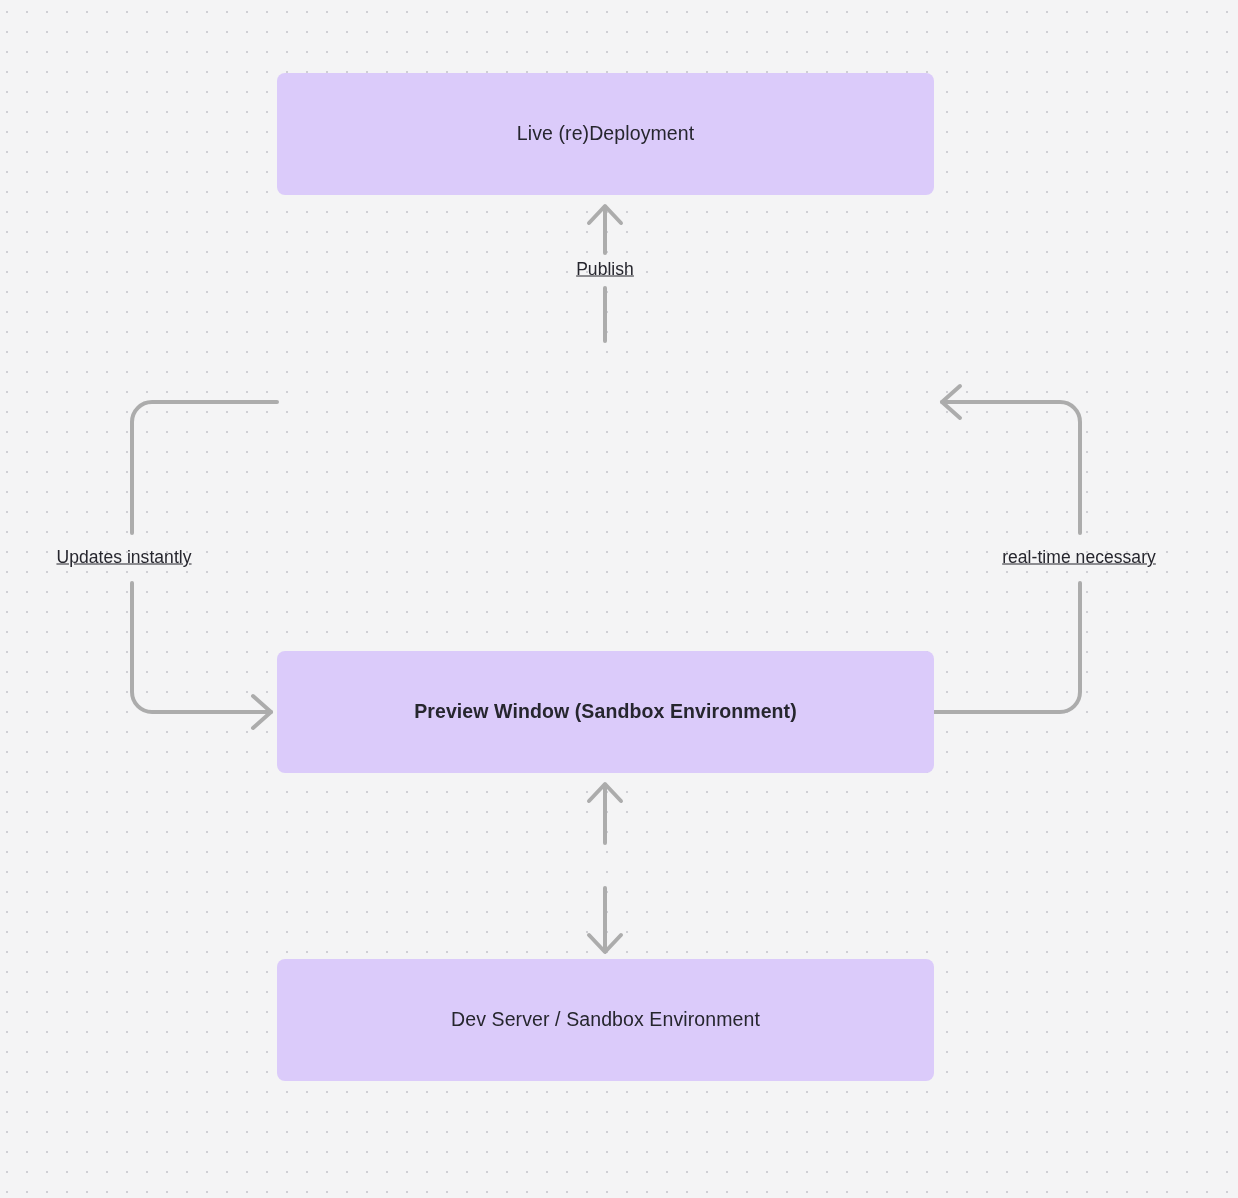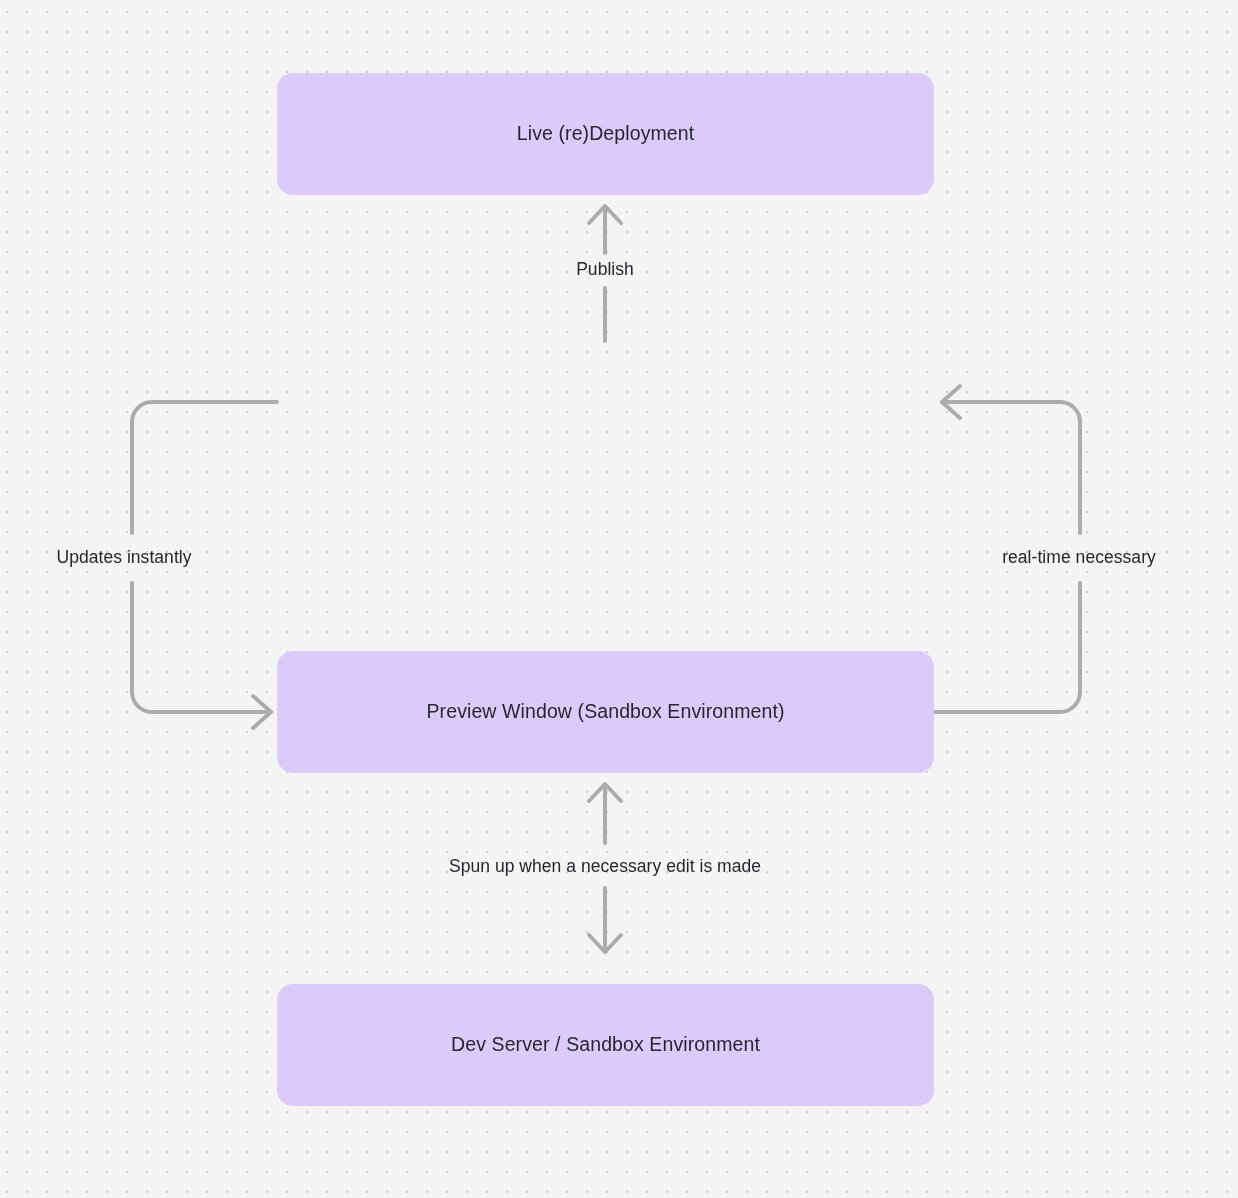--- a/index.html
+++ b/index.html
@@ -26,40 +26,41 @@
     left: 0;
     top: 0;
     width: 1238px;
     height: 1198px;
     pointer-events: none;
   }
   .node {
     position: absolute;
     box-sizing: border-box;
     background: #dbcbfa;
-    border-radius: 16px;
+    border-radius: 8px;
     display: flex;
     align-items: center;
     justify-content: center;
     color: #26262e;
     font-size: 19.5px;
     line-height: 1.3;
     letter-spacing: 0.1px;
     text-align: right;
     padding: 6px 14px;
   }
   .edge-label {
     position: absolute;
     color: #26262e;
     font-size: 17.5px;
     line-height: 1.2;
     letter-spacing: 0.05px;
     white-space: nowrap;
     transform: translate(-50%, -50%);
     padding: 1px 5px;
+    text-decoration: underline;
   }
 </style>
 </head>
 <body>
 
 <div id="canvas">
 
   <svg id="edge-layer" viewBox="0 0 1238 1198" width="1238" height="1198" xmlns="http://www.w3.org/2000/svg">
 
     <g fill="none" stroke="#acacac" stroke-width="4" stroke-linecap="round" stroke-linejoin="round">
@@ -87,29 +88,28 @@
       <path d="M 589 935 L 605 952 L 621 935"></path>
     </g>
 
   </svg>
 
   <div class="node" style="left:277px; top:73px; width:657px; height:122px;">
     <span>Live (re)Deployment</span>
   </div>
 
 
-  <div class="node" style="left:277px; top:651px; width:657px; height:122px;">
+  <div class="node" style="left:277px; top:651px; width:657px; height:122px;font-weight:bold;">
     <span>Preview Window (Sandbox Environment)</span>
   </div>
 
-  <div class="node" style="left:277px; top:959px; width:657px; height:122px;margin-top:25px;">
+  <div class="node" style="left:277px; top:959px; width:657px; height:122px;">
     <span>Dev Server / Sandbox Environment</span>
   </div>
 
   <div class="edge-label" style="left:605px; top:269px;">Publish</div>
 
   <div class="edge-label" style="left:124px; top:557px;">Updates instantly</div>
 
   <div class="edge-label" style="left:1079px; top:557px;">real-time necessary</div>
 
-  <div class="edge-label" style="left:605px; top:866px;">Spun up when a necessary edit is made</div>
 
 </div>
 
 </body></html>

